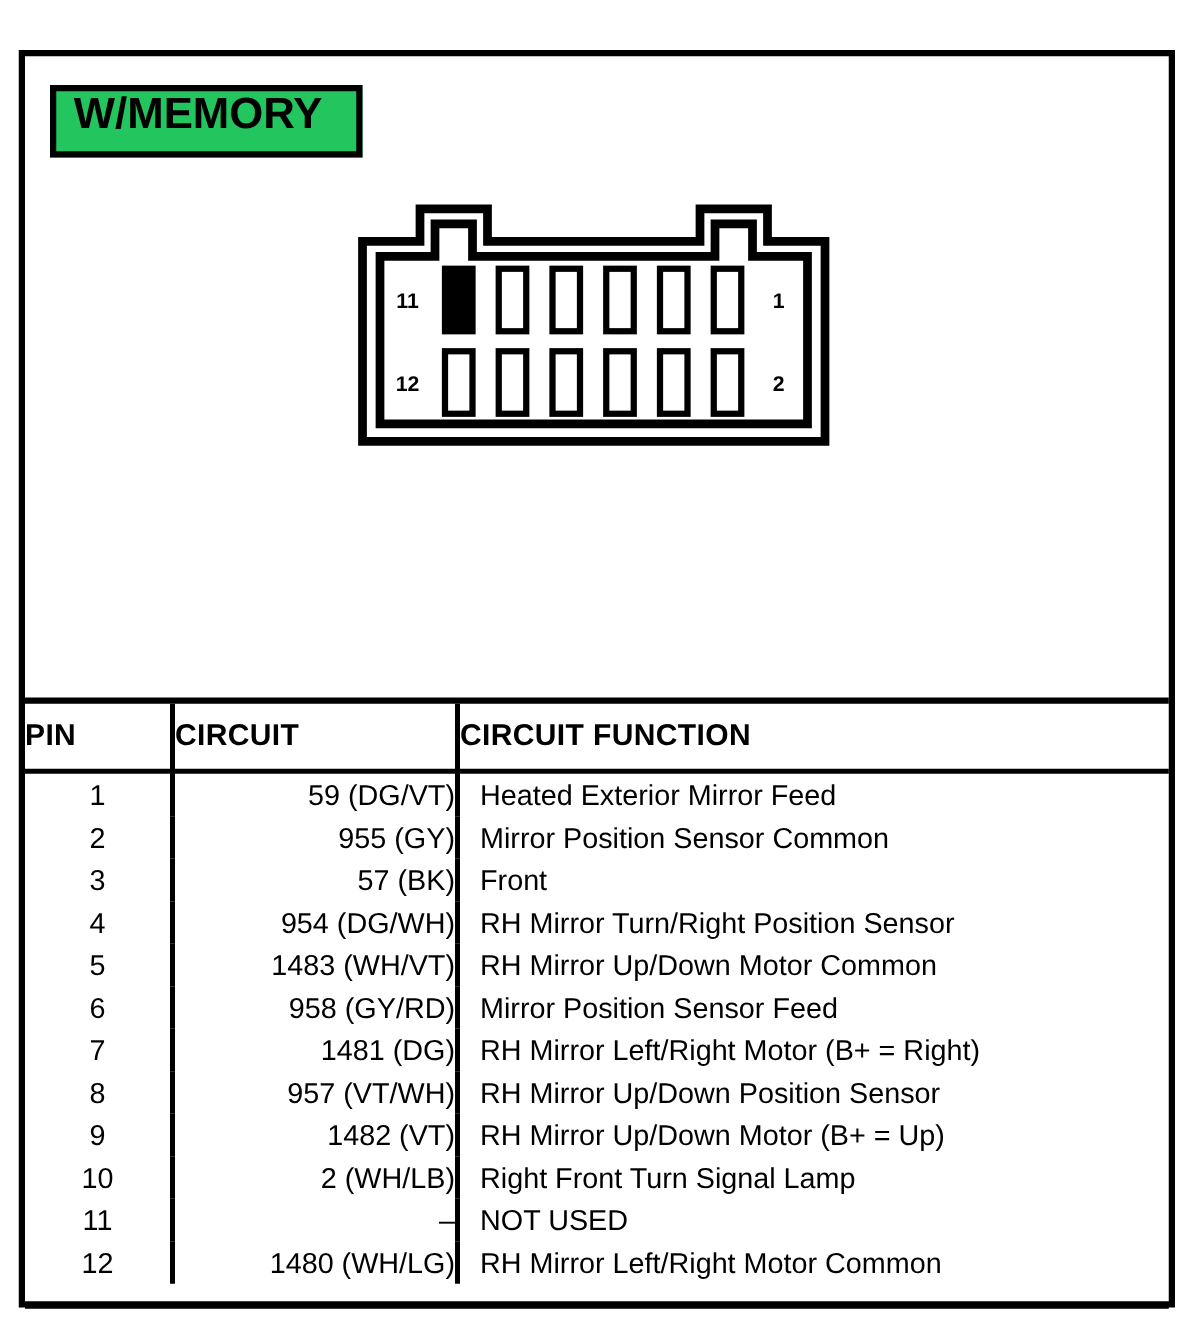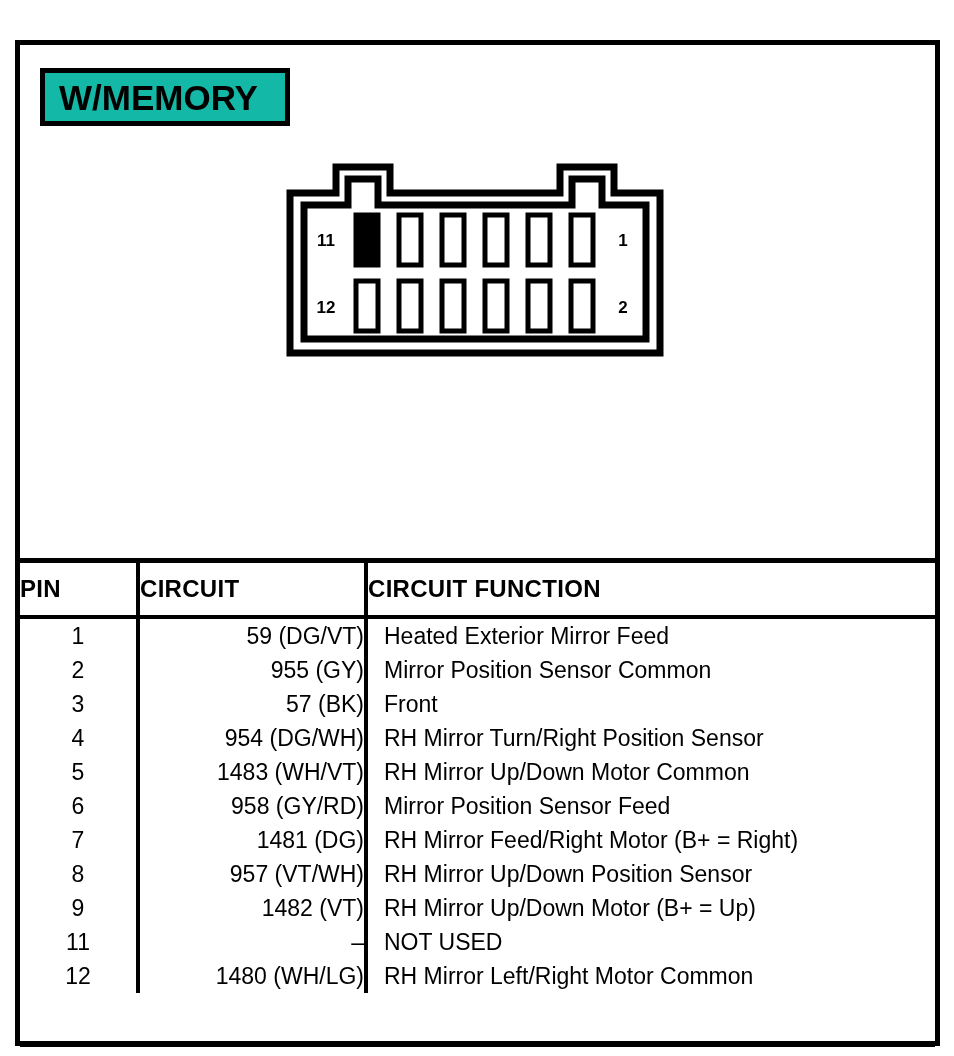--- a/index.html
+++ b/index.html
@@ -36,23 +36,23 @@
 
   
   #variant-box {
     position: absolute;
     left: 20px;
     top: 23px;
     width: 250px;
     height: 58px;
     border: 5px solid #000;
     box-sizing: border-box;
-    background: #14b8a6;
+    background: #22c55e;
     display: flex;
-    align-items: center;
+    align-items: flex-start;
     justify-content: flex-start;
   }
   #variant-label {
     font-size: 35px;
     font-weight: bold;
     letter-spacing: 0px;
     padding-left: 14px;
     line-height: 1;
     white-space: nowrap;
   }
@@ -254,33 +254,38 @@
           <td class="t-func">RH Mirror Up/Down Motor Common</td>
         </tr>
         <tr>
           <td class="t-pin">6</td>
           <td class="t-circ">958 (GY/RD)</td>
           <td class="t-func">Mirror Position Sensor Feed</td>
         </tr>
         <tr>
           <td class="t-pin">7</td>
           <td class="t-circ">1481 (DG)</td>
-          <td class="t-func">RH Mirror Feed/Right Motor (B+ = Right)</td>
+          <td class="t-func">RH Mirror Left/Right Motor (B+ = Right)</td>
         </tr>
         <tr>
           <td class="t-pin">8</td>
           <td class="t-circ">957 (VT/WH)</td>
           <td class="t-func">RH Mirror Up/Down Position Sensor</td>
         </tr>
         <tr>
           <td class="t-pin">9</td>
           <td class="t-circ">1482 (VT)</td>
           <td class="t-func">RH Mirror Up/Down Motor (B+ = Up)</td>
         </tr>
         <tr>
+          <td class="t-pin">10</td>
+          <td class="t-circ">2 (WH/LB)</td>
+          <td class="t-func">Right Front Turn Signal Lamp</td>
+        </tr>
+        <tr>
           <td class="t-pin">11</td>
           <td class="t-circ">–</td>
           <td class="t-func">NOT USED</td>
         </tr>
         <tr>
           <td class="t-pin">12</td>
           <td class="t-circ">1480 (WH/LG)</td>
           <td class="t-func">RH Mirror Left/Right Motor Common</td>
         </tr>
       </tbody>

